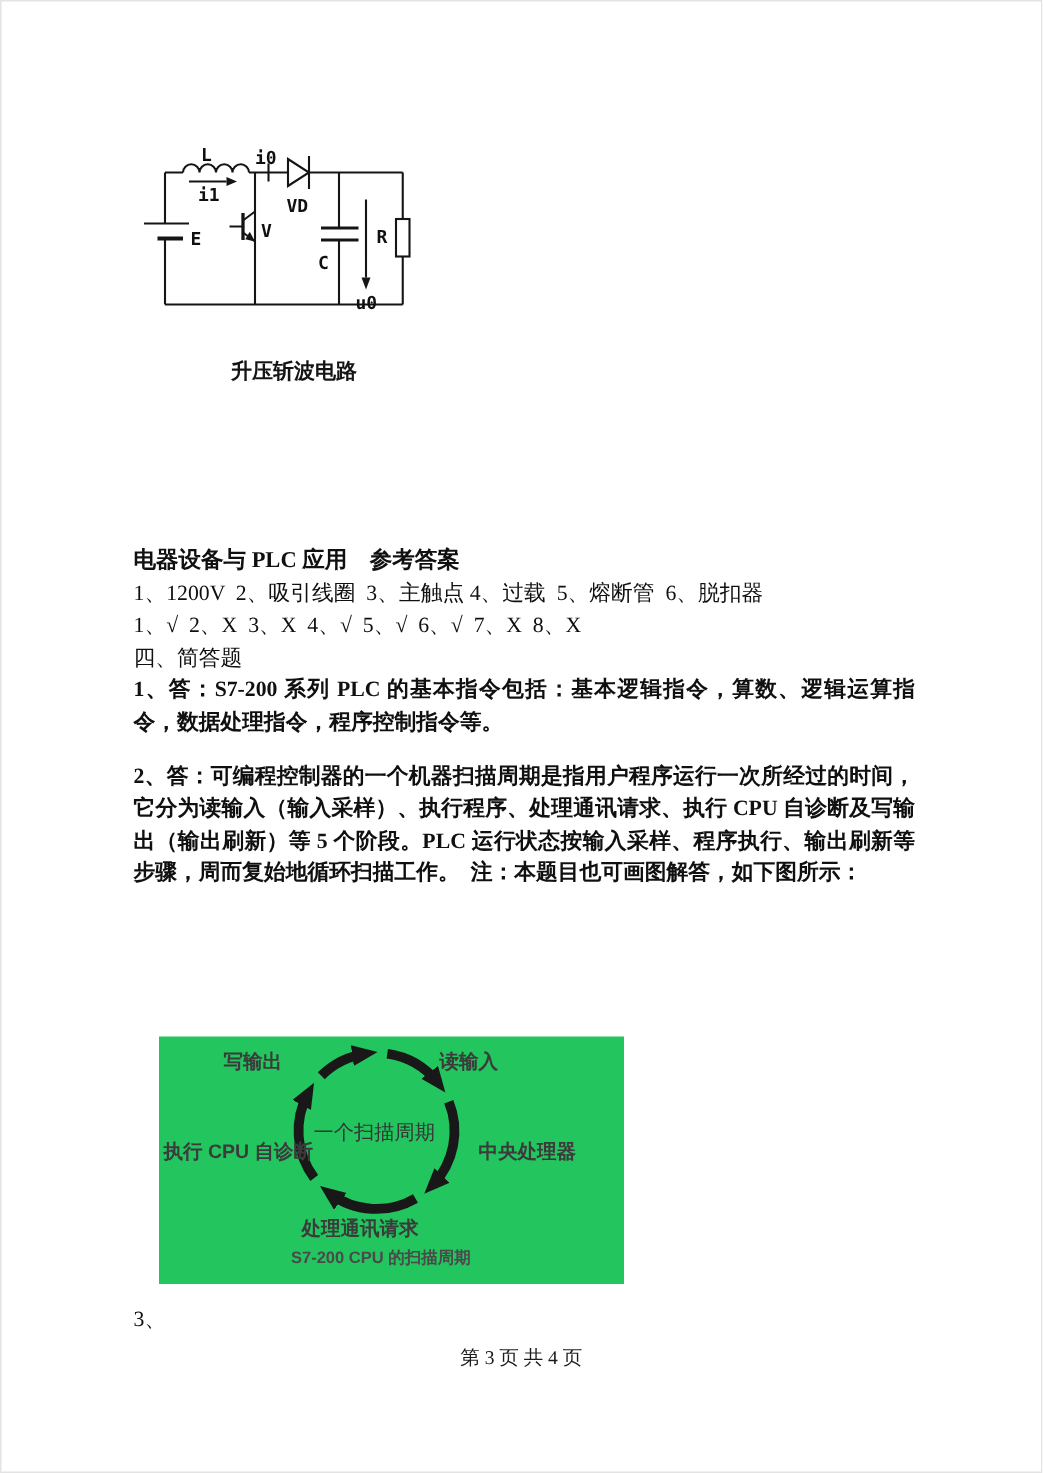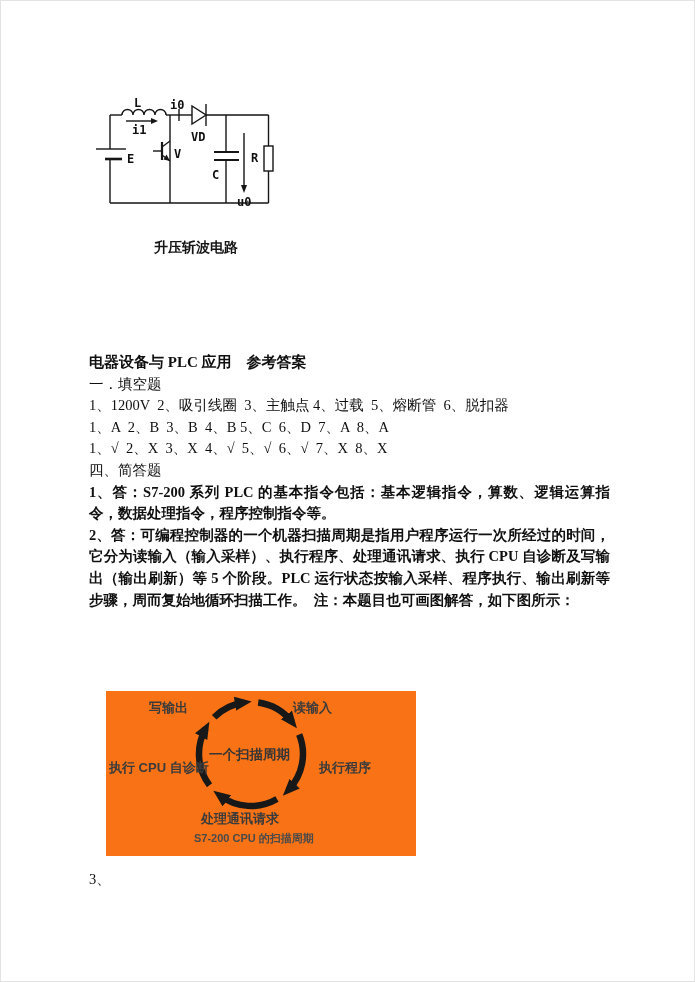--- a/index.html
+++ b/index.html
@@ -25,34 +25,34 @@
     position:absolute;left:68px;top:128px;
     font-family:"Liberation Sans","DejaVu Sans",sans-serif;
     font-size:14px;font-weight:bold;color:#151515;white-space:nowrap;margin-top:20px;
   }
   
   .textblock{
     position:absolute;left:88px;top:351px;width:521px;
     font-size:14.5px;line-height:21.6px;color:#101010;
   }
   .tb-line{white-space:pre-wrap;}
-  .tb-title{font-weight:bold;font-size:15px;}
+  .tb-title{font-weight:bold;font-size:15px;margin-top:12px;}
   .tb-par{white-space:pre-wrap;text-align:justify;font-weight:bold;}
-  .tb-par.gap{}
+  .tb-par.gap{margin-top:14px;}
   .q3{position:absolute;left:88px;top:869px;font-size:14.5px;color:#101010;}
   
-  .scanfig{position:absolute;left:105px;top:690px;width:310px;height:165px;background:#f97316;}
+  .scanfig{position:absolute;left:105px;top:690px;width:310px;height:165px;background:#22c55e;}
   .scanfig svg{position:absolute;left:0;top:0;}
   .slabel{
     position:absolute;
     font-family:"Liberation Sans","DejaVu Sans",sans-serif;
     font-size:13px;font-weight:bold;color:#3b3b3b;line-height:1;white-space:nowrap;
   }
   .scenter{position:absolute;font-family:"Liberation Sans","DejaVu Sans",sans-serif;
-    font-size:13.5px;font-weight:bold;color:#353535;white-space:nowrap;}
+    font-size:13.5px;font-weight:normal;color:#353535;white-space:nowrap;}
   .scaption{
     position:absolute;left:88px;top:140px;
     font-family:"Liberation Sans","DejaVu Sans",sans-serif;
     font-size:11px;font-weight:bold;color:#4a4a4a;white-space:nowrap;
   }
   
   .footer{
     position:absolute;left:0;top:895px;width:100%;
     text-align:center;font-size:13px;color:#1a1a1a;white-space:pre;
   }
@@ -111,23 +111,21 @@
     <div class="clabel" style="left:41px;top:62px">E</div>
     <div class="clabel" style="left:88px;top:57px">V</div>
     <div class="clabel" style="left:126px;top:78px">C</div>
     <div class="clabel" style="left:165px;top:61px">R</div>
     <div class="clabel" style="left:151px;top:105px">u0</div>
     <div class="circuit-caption">升压斩波电路</div>
   </div>
 
   <div class="textblock">
     <div class="tb-line tb-title">电器设备与 PLC 应用　参考答案</div>
-    <div class="tb-line">一．填空题</div>
     <div class="tb-line">1、1200V  2、吸引线圈  3、主触点 4、过载  5、熔断管  6、脱扣器</div>
-    <div class="tb-line">1、A  2、B  3、B  4、B 5、C  6、D  7、A  8、A</div>
     <div class="tb-line">1、√  2、X  3、X  4、√  5、√  6、√  7、X  8、X</div>
     <div class="tb-line">四、简答题</div>
     <div class="tb-par">1、答：S7-200 系列 PLC 的基本指令包括：基本逻辑指令，算数、逻辑运算指令，数据处理指令，程序控制指令等。</div>
     <div class="tb-par gap">2、答：可编程控制器的一个机器扫描周期是指用户程序运行一次所经过的时间，它分为读输入（输入采样）、执行程序、处理通讯请求、执行 CPU 自诊断及写输出（输出刷新）等 5 个阶段。PLC 运行状态按输入采样、程序执行、输出刷新等步骤，周而复始地循环扫描工作。  注：本题目也可画图解答，如下图所示：</div>
   </div>
 
   <div class="scanfig">
     <svg width="310" height="160" viewBox="0 0 310 160" fill="none" stroke="#181818" stroke-width="6.5" stroke-linecap="butt">
       <defs>
         <marker id="ah" markerUnits="userSpaceOnUse" markerWidth="18" markerHeight="16" refX="9" refY="7" orient="auto">
@@ -135,23 +133,24 @@
         </marker>
       </defs>
       <path d="M152.2,11.5 A52,52 0 0 1 186,31" marker-end="url(#ah)"></path>
       <path d="M193.2,43.5 A52,52 0 0 1 182.4,99.1" marker-end="url(#ah)"></path>
       <path d="M171,108 A52,52 0 0 1 113.7,104.5" marker-end="url(#ah)"></path>
       <path d="M103.5,94.3 A52,52 0 0 1 99.5,37.8" marker-end="url(#ah)"></path>
       <path d="M108.2,26.2 A52,52 0 0 1 137.8,11.5" marker-end="url(#ah)"></path>
     </svg>
     <div class="slabel" style="left:43px;top:10px">写输出</div>
     <div class="slabel" style="left:187px;top:10px">读输入</div>
-    <div class="slabel" style="left:213px;top:70px">执行程序</div>
+    <div class="slabel" style="left:213px;top:70px">中央处理器</div>
     <div class="slabel" style="left:95px;top:121px">处理通讯请求</div>
     <div class="slabel" style="left:3px;top:70px">执行 CPU 自诊断</div>
     <div class="scenter" style="left:103px;top:55px">一个扫描周期</div>
     <div class="scaption">S7-200 CPU 的扫描周期</div>
   </div>
 
   <div class="q3">3、</div>
 
+  <div class="footer">第 3 页 共 4 页</div>
 
 </div>
 
 </body></html>

